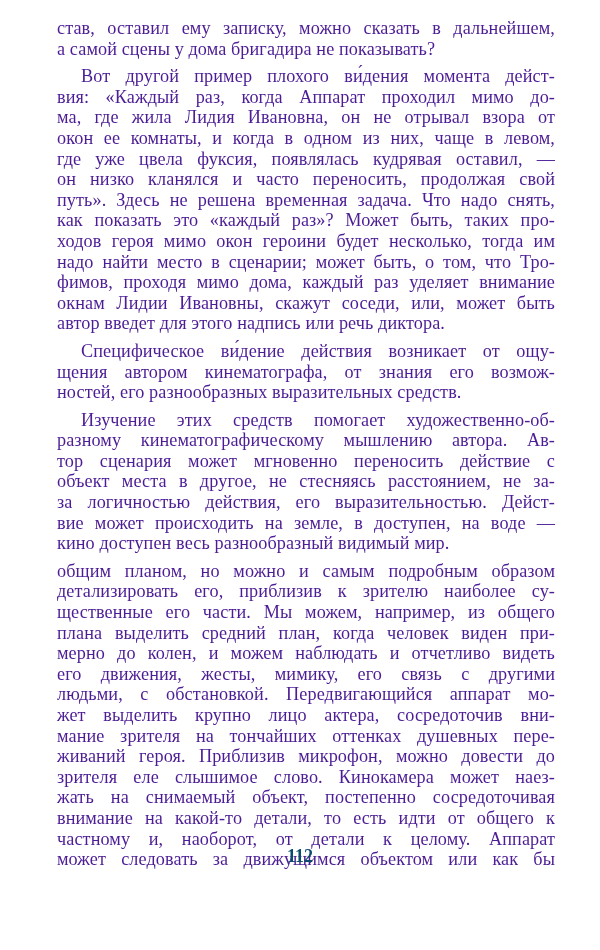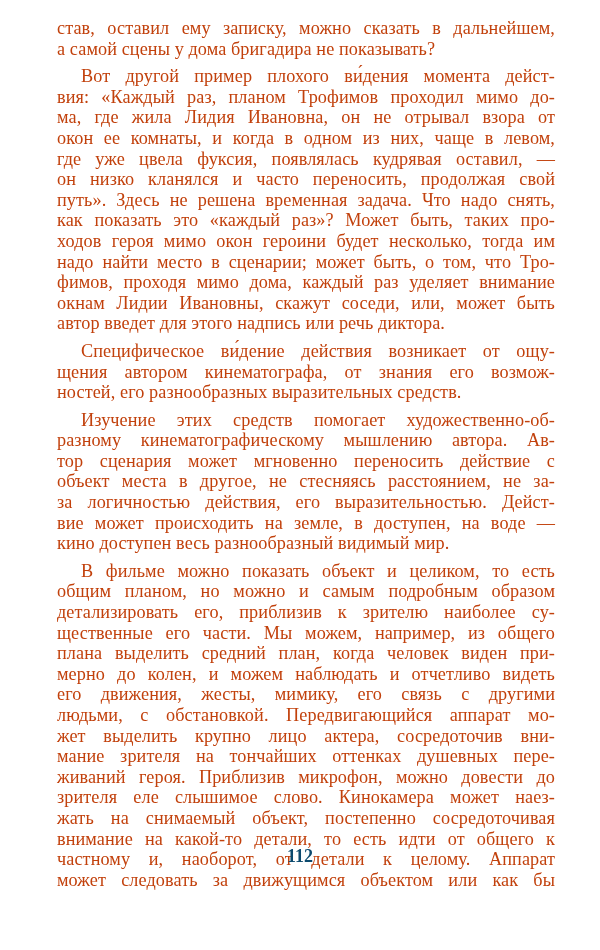--- a/index.html
+++ b/index.html
@@ -2,21 +2,21 @@
 <html><head>
   <meta charset="utf-8">
   <style>
     html, body { margin: 0; padding: 0; background: #ffffff; }
     body { width: 600px; height: 950px; position: relative; overflow: hidden; }
     .page {
       position: absolute;
       left: 57px;
       top: 18px;
       width: 498px;
-      color: #c2410c;
+      color: #4c1d95;
       font-family: "Liberation Serif", "DejaVu Serif", serif;
       font-size: 18.2px;
       line-height: 20.6px;
     }
     .line {
       display: block;
       white-space: nowrap;
       text-align: justify;
       text-align-last: justify;
       height: 20.6px;
@@ -42,21 +42,21 @@
 <div class="page">
 
   <div>
     <span class="line">став, оставил ему записку, можно сказать в дальнейшем,</span>
     <span class="line last">а самой сцены у дома бригадира не показывать?</span>
   </div>
   <div class="para-gap"></div>
 
   <div>
     <span class="line indent">Вот другой пример плохого ви́дения момента дейст-</span>
-    <span class="line">вия: «Каждый раз, планом Трофимов проходил мимо до-</span>
+    <span class="line">вия: «Каждый раз, когда Аппарат проходил мимо до-</span>
     <span class="line">ма, где жила Лидия Ивановна, он не отрывал взора от</span>
     <span class="line">окон ее комнаты, и когда в одном из них, чаще в левом,</span>
     <span class="line">где уже цвела фуксия, появлялась кудрявая оставил, —</span>
     <span class="line">он низко кланялся и часто переносить, продолжая свой</span>
     <span class="line">путь». Здесь не решена временная задача. Что надо снять,</span>
     <span class="line">как показать это «каждый раз»? Может быть, таких про-</span>
     <span class="line">ходов героя мимо окон героини будет несколько, тогда им</span>
     <span class="line">надо найти место в сценарии; может быть, о том, что Тро-</span>
     <span class="line">фимов, проходя мимо дома, каждый раз уделяет внимание</span>
     <span class="line">окнам Лидии Ивановны, скажут соседи, или, может быть</span>
@@ -76,21 +76,20 @@
     <span class="line">разному кинематографическому мышлению автора. Ав-</span>
     <span class="line">тор сценария может мгновенно переносить действие с</span>
     <span class="line">объект места в другое, не стесняясь расстоянием, не за-</span>
     <span class="line">за логичностью действия, его выразительностью. Дейст-</span>
     <span class="line">вие может происходить на земле, в доступен, на воде —</span>
     <span class="line last">кино доступен весь разнообразный видимый мир.</span>
   </div>
   <div class="para-gap"></div>
 
   <div>
-    <span class="line indent">В фильме можно показать объект и целиком, то есть</span>
     <span class="line">общим планом, но можно и самым подробным образом</span>
     <span class="line">детализировать его, приблизив к зрителю наиболее су-</span>
     <span class="line">щественные его части. Мы можем, например, из общего</span>
     <span class="line">плана выделить средний план, когда человек виден при-</span>
     <span class="line">мерно до колен, и можем наблюдать и отчетливо видеть</span>
     <span class="line">его движения, жесты, мимику, его связь с другими</span>
     <span class="line">людьми, с обстановкой. Передвигающийся аппарат мо-</span>
     <span class="line">жет выделить крупно лицо актера, сосредоточив вни-</span>
     <span class="line">мание зрителя на тончайших оттенках душевных пере-</span>
     <span class="line">живаний героя. Приблизив микрофон, можно довести до</span>

